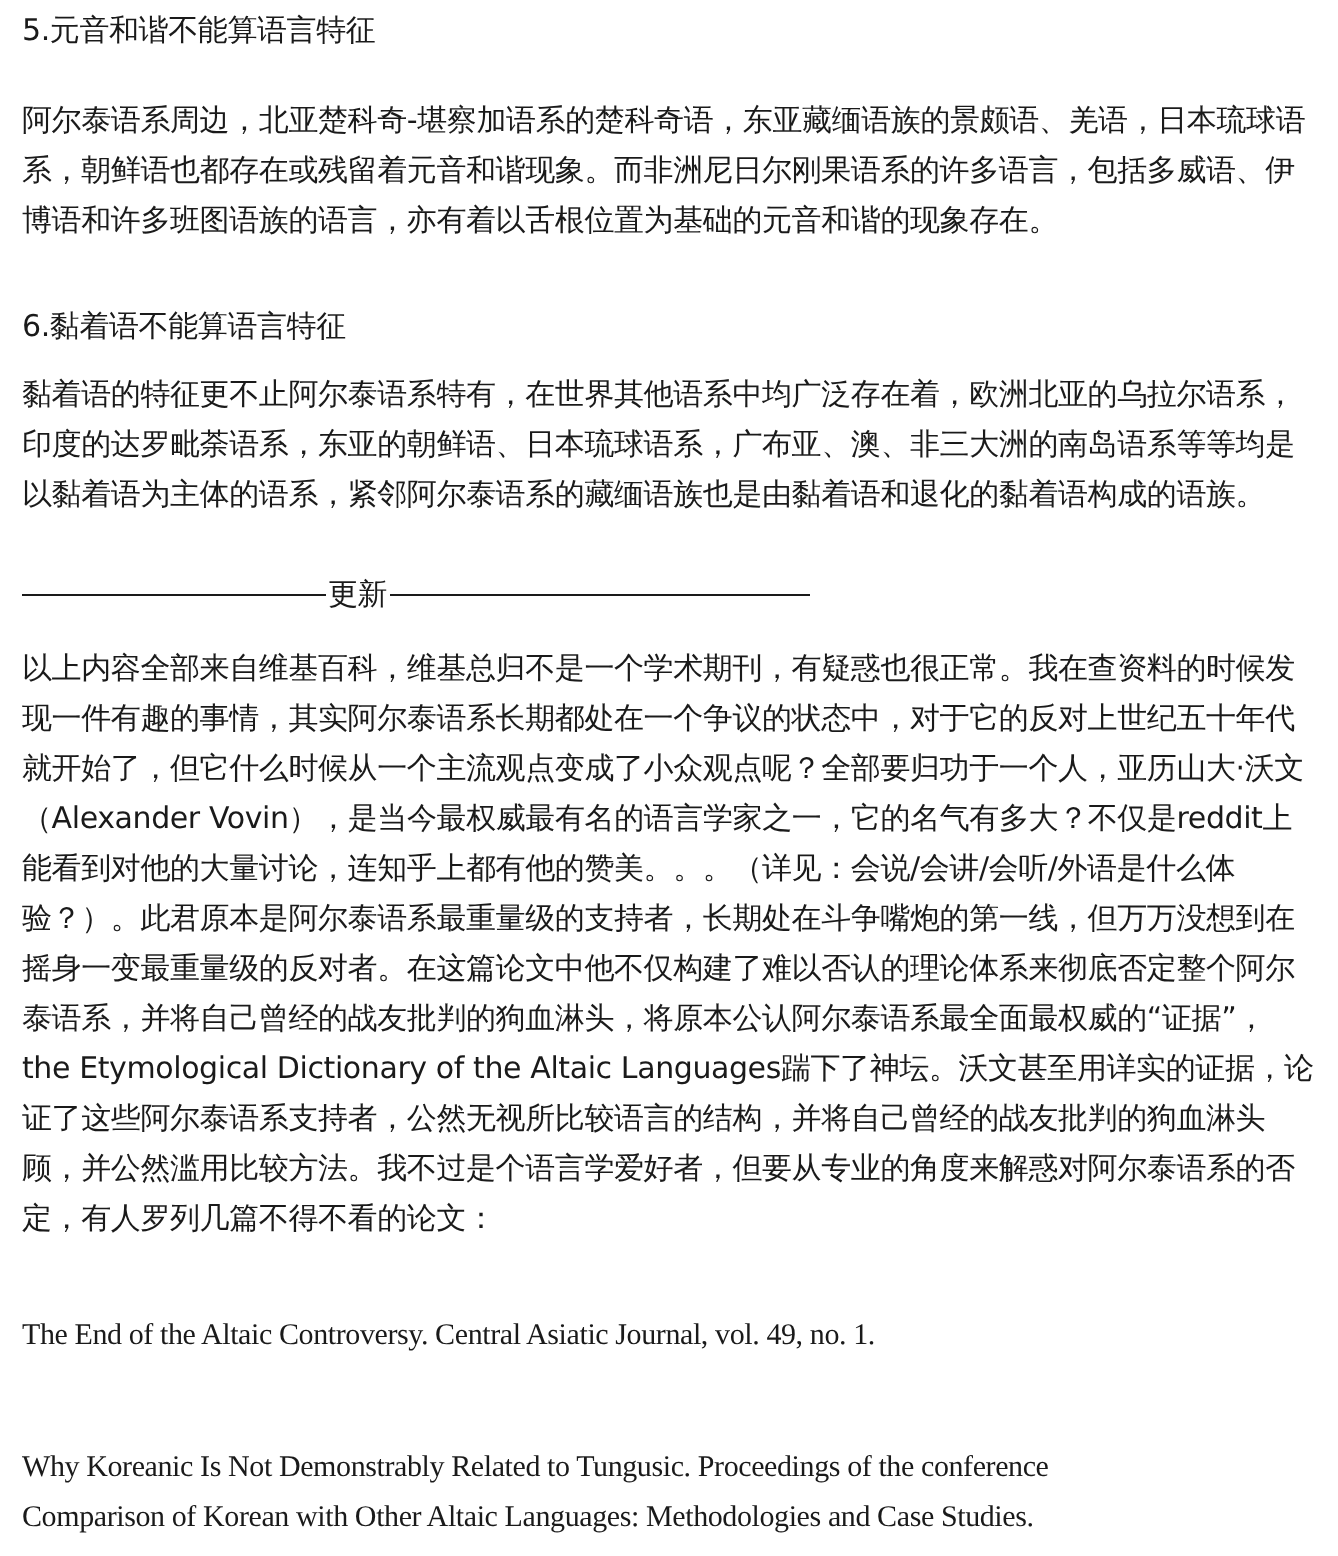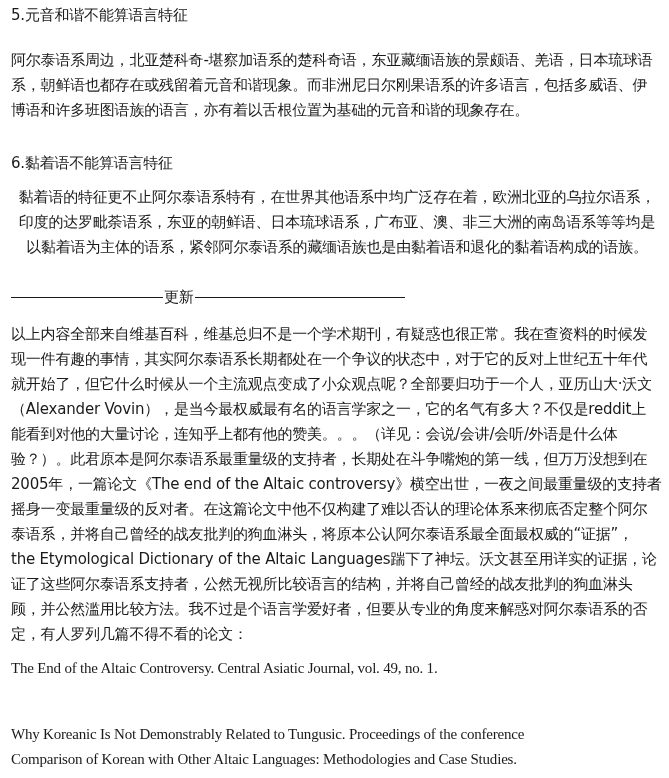--- a/index.html
+++ b/index.html
@@ -56,40 +56,39 @@
   <div class="heading p" style="top:3px;">5.元音和谐不能算语言特征</div>
 
   <div class="block" style="top:48px;">
     <div class="p">阿尔泰语系周边，北亚楚科奇-堪察加语系的楚科奇语，东亚藏缅语族的景颇语、羌语，日本琉球语</div>
     <div class="p">系，朝鲜语也都存在或残留着元音和谐现象。而非洲尼日尔刚果语系的许多语言，包括多威语、伊</div>
     <div class="p">博语和许多班图语族的语言，亦有着以舌根位置为基础的元音和谐的现象存在。</div>
   </div>
 
   <div class="heading p" style="top:140px;margin-top:11px;">6.黏着语不能算语言特征</div>
 
-  <div class="block" style="top:185px;text-align:center;">
+  <div class="block" style="top:185px;">
     <div class="p">黏着语的特征更不止阿尔泰语系特有，在世界其他语系中均广泛存在着，欧洲北亚的乌拉尔语系，</div>
     <div class="p">印度的达罗毗荼语系，东亚的朝鲜语、日本琉球语系，广布亚、澳、非三大洲的南岛语系等等均是</div>
     <div class="p">以黏着语为主体的语系，紧邻阿尔泰语系的藏缅语族也是由黏着语和退化的黏着语构成的语族。</div>
   </div>
 
   <div class="sep">
     <span class="line l"></span>
     <span class="label p">更新</span>
     <span class="line r"></span>
   </div>
 
   <div class="block" style="top:322px;">
     <div class="p">以上内容全部来自维基百科，维基总归不是一个学术期刊，有疑惑也很正常。我在查资料的时候发</div>
     <div class="p">现一件有趣的事情，其实阿尔泰语系长期都处在一个争议的状态中，对于它的反对上世纪五十年代</div>
     <div class="p">就开始了，但它什么时候从一个主流观点变成了小众观点呢？全部要归功于一个人，亚历山大·沃文</div>
     <div class="p">（Alexander Vovin），是当今最权威最有名的语言学家之一，它的名气有多大？不仅是reddit上</div>
     <div class="p">能看到对他的大量讨论，连知乎上都有他的赞美。。。（详见：会说/会讲/会听/外语是什么体</div>
     <div class="p">验？）。此君原本是阿尔泰语系最重量级的支持者，长期处在斗争嘴炮的第一线，但万万没想到在</div>
-    <div class="p">2005年，一篇论文《The end of the Altaic controversy》横空出世，一夜之间最重量级的支持者</div>
     <div class="p">摇身一变最重量级的反对者。在这篇论文中他不仅构建了难以否认的理论体系来彻底否定整个阿尔</div>
     <div class="p">泰语系，并将自己曾经的战友批判的狗血淋头，将原本公认阿尔泰语系最全面最权威的“证据”，</div>
     <div class="p">the Etymological Dictionary of the Altaic Languages踹下了神坛。沃文甚至用详实的证据，论</div>
     <div class="p">证了这些阿尔泰语系支持者，公然无视所比较语言的结构，并将自己曾经的战友批判的狗血淋头</div>
     <div class="p">顾，并公然滥用比较方法。我不过是个语言学爱好者，但要从专业的角度来解惑对阿尔泰语系的否</div>
     <div class="p">定，有人罗列几篇不得不看的论文：</div>
   </div>
 
   <div class="block latin" style="top:656px;">
     <div class="p">The End of the Altaic Controversy. Central Asiatic Journal, vol. 49, no. 1.</div>

